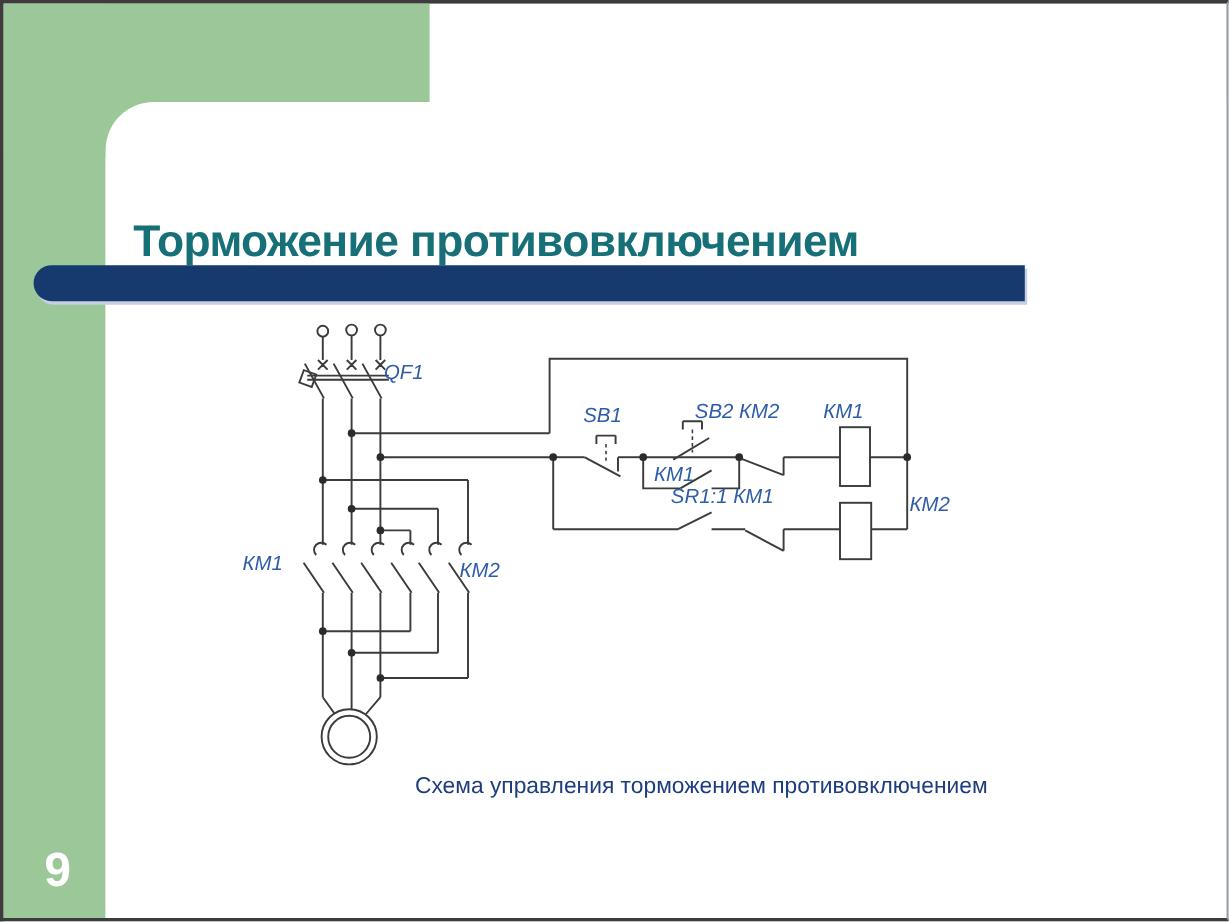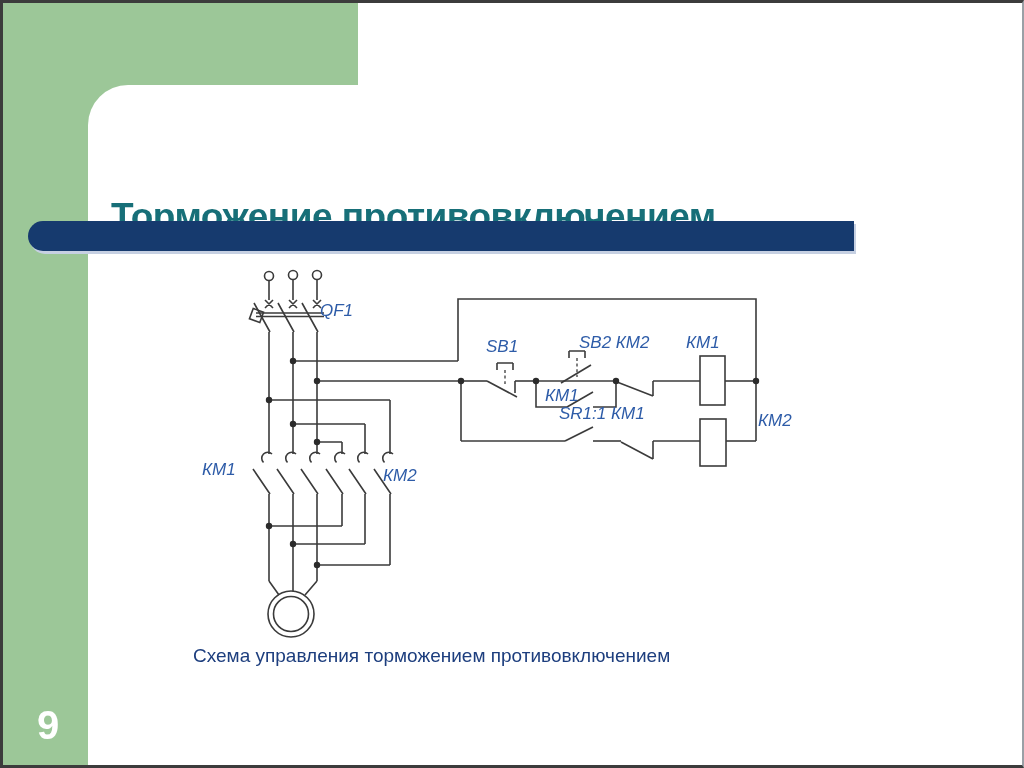--- a/index.html
+++ b/index.html
@@ -6,30 +6,30 @@
   .slide{
     position:relative;width:1024px;height:768px;box-sizing:border-box;
     background:#ffffff;overflow:hidden;
     border:3px solid #3c3c3c;border-right:2px solid #9aa0a6;
     font-family:"Liberation Sans", sans-serif;
   }
   .green-col{position:absolute;left:0;top:0;bottom:0;width:85px;background:#9cc798;}
   .green-top{position:absolute;left:0;top:0;width:355px;height:128px;background:#9cc798;}
   .content-bg{position:absolute;left:85px;top:82px;right:0;bottom:0;background:#ffffff;border-top-left-radius:40px;}
   .title{
-    position:absolute;left:108px;top:168px;width:800px;
+    position:absolute;left:108px;top:152px;width:800px;
     font-size:37px;font-weight:bold;letter-spacing:-0.5px;color:#176f78;
   }
   .navy-bar{
     position:absolute;left:25px;top:218px;width:826px;height:30px;
     background:#163a6e;border-radius:16px 0 0 16px;
     box-shadow:2px 3px 0 #c6d0e2;
   }
   .caption{
-    position:absolute;left:190px;top:642px;width:630px;text-align:left;
+    position:absolute;left:190px;top:642px;width:630px;text-align:right;
     font-size:19px;color:#1d3e7e;
   }
   .page-number{
     position:absolute;left:22px;top:700px;width:46px;text-align:center;
     font-size:40px;font-weight:bold;color:#ffffff;
   }
   svg.circuit{position:absolute;left:0;top:0;}
   svg.circuit .w{stroke:#3b3b3b;stroke-width:1.6;fill:none;}
   svg.circuit .dash{stroke:#3b3b3b;stroke-width:1.3;fill:none;stroke-dasharray:3,2.6;}
   svg.circuit .dot{fill:#2b2b2b;stroke:none;}

